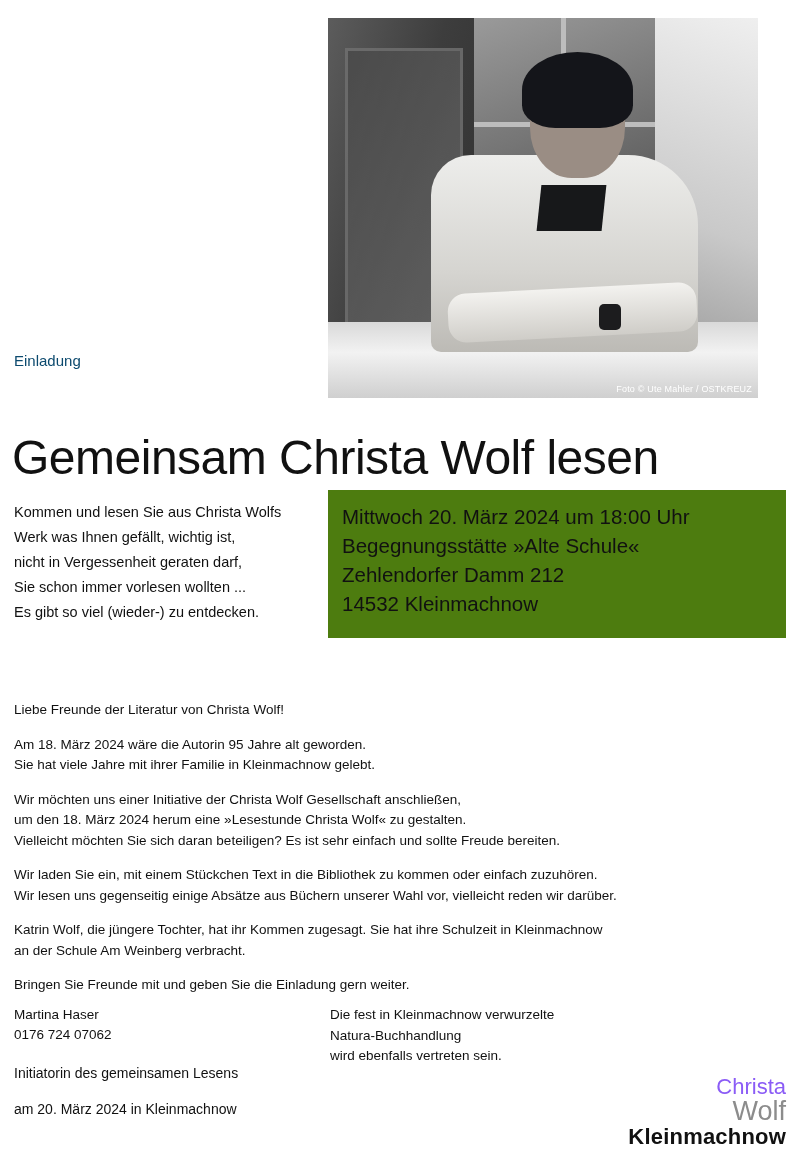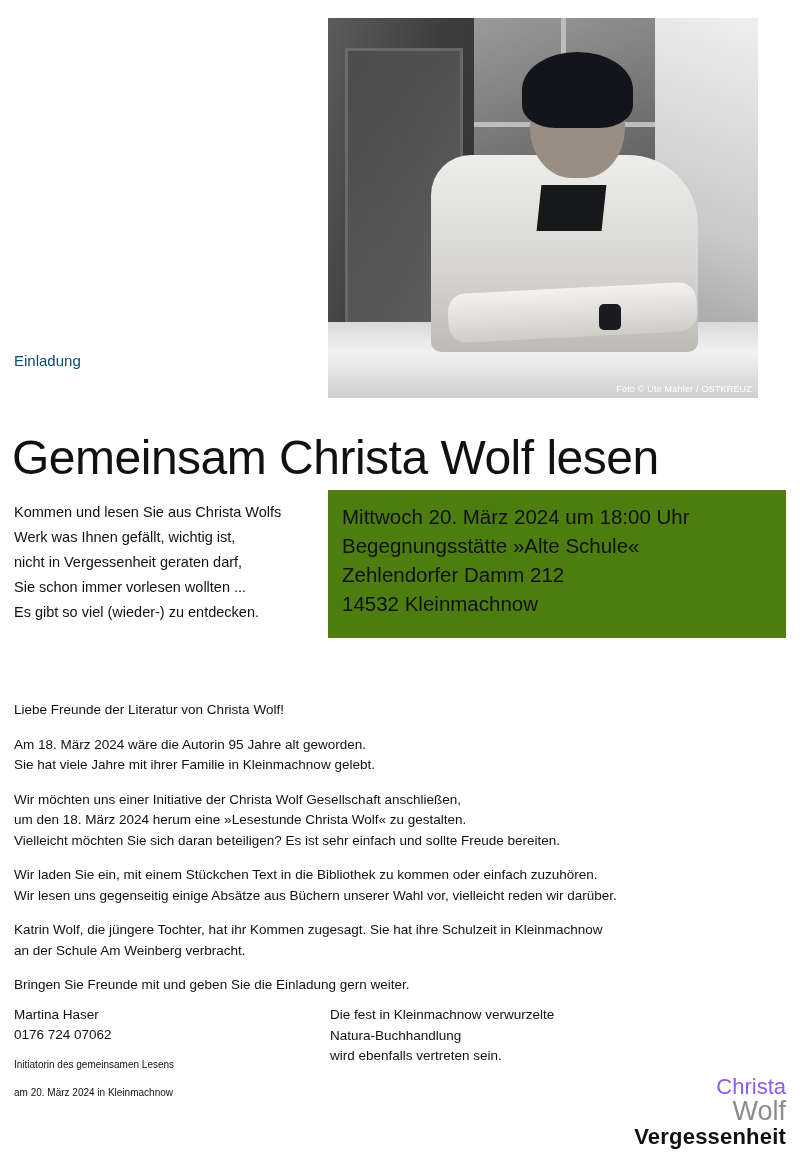--- a/index.html
+++ b/index.html
@@ -154,21 +154,21 @@
   .body p.bold { font-weight: bold; }
 
   .signature {
     position: absolute;
     left: 14px;
     top: 1005px;
     width: 300px;
   }
   .signature .name { font-size: 13.5px; line-height: 20px; }
   .signature .phone { font-size: 13.5px; line-height: 20px; }
-  .signature .role { font-size: 10px; line-height: 16px; margin-top: 12px; }
+  .signature .role { font-size: 14px; line-height: 16px; margin-top: 20px; }
 
   .partner {
     position: absolute;
     left: 330px;
     top: 1005px;
     width: 330px;
     font-size: 13.5px;
     line-height: 20.5px;
   }
   .partner div { white-space: nowrap; }
@@ -265,14 +265,14 @@
 
 <div class="partner">
   <div>Die fest in Kleinmachnow verwurzelte</div>
   <div>Natura-Buchhandlung</div>
   <div>wird ebenfalls vertreten sein.</div>
 </div>
 
 <div class="logo">
   <div class="l1">Christa</div>
   <div class="l2">Wolf</div>
-  <div class="l3">Vergessenheit</div>
+  <div class="l3">Kleinmachnow</div>
 </div>
 
 </body></html>

